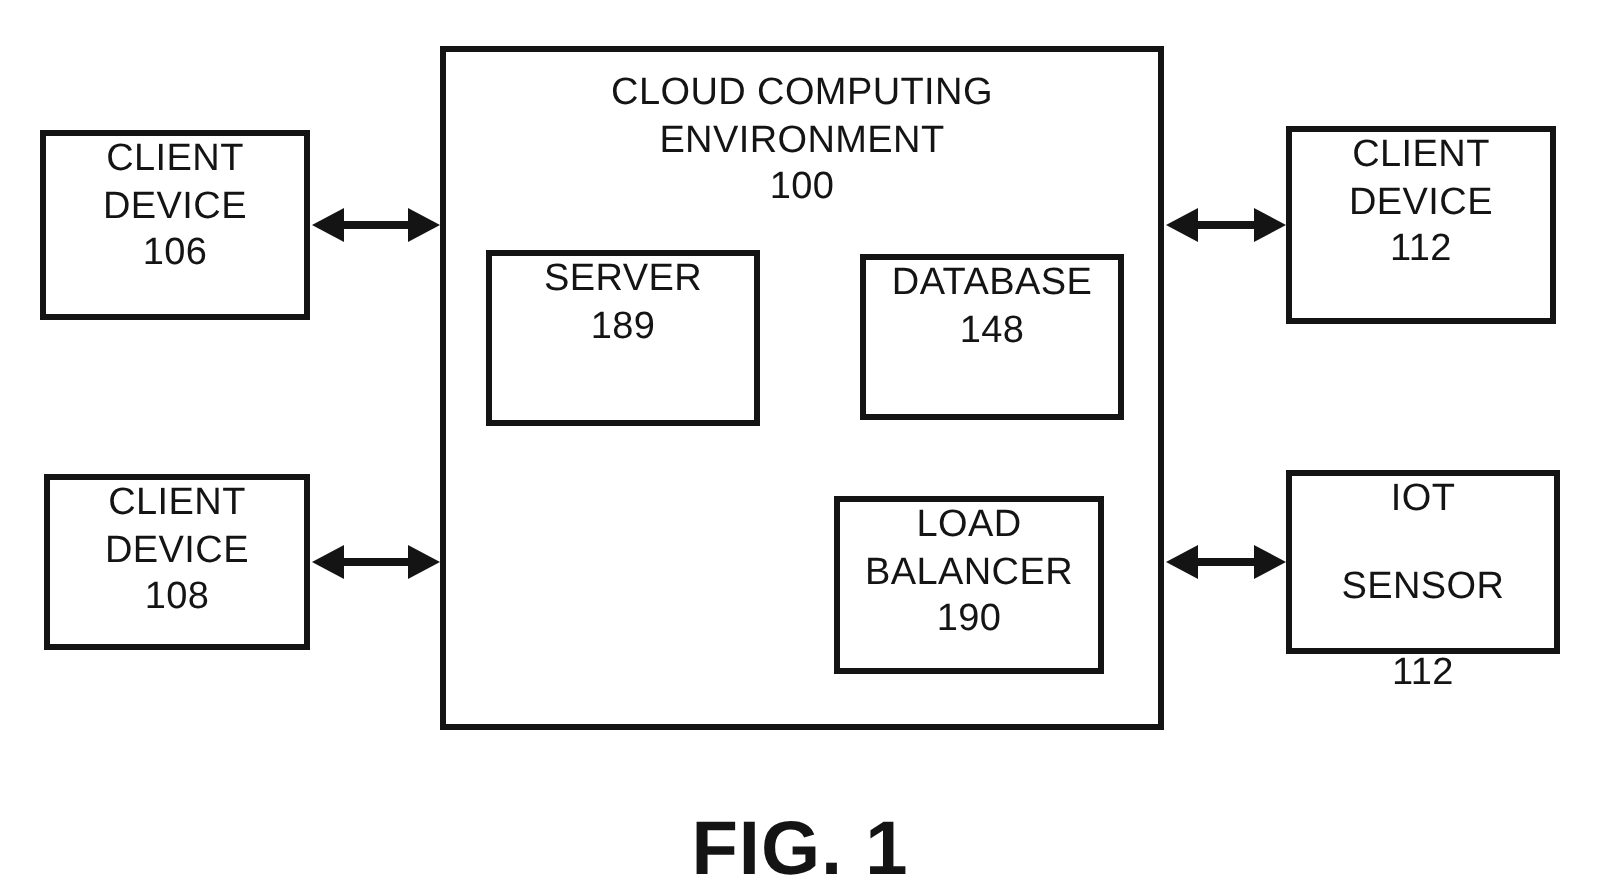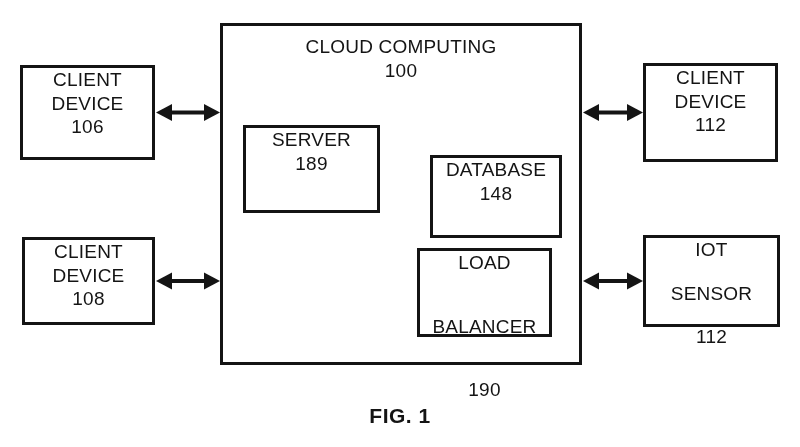--- a/index.html
+++ b/index.html
@@ -36,38 +36,38 @@
     height: 342px;
     justify-content: flex-start;
     padding-top: 9px;
   }
   .node-c106 { left: 20px;  top: 65px;  width: 135px; height: 95px; }
   .node-c108 { left: 22px;  top: 237px; width: 133px; height: 88px; }
   .node-c112 { left: 643px; top: 63px;  width: 135px; height: 99px; }
   .node-iot  { left: 643px; top: 235px; width: 137px; height: 92px; gap: 20px; }
   
   .node-server   { left: 20px;  top: 99px;  width: 137px; height: 88px; }
-  .node-database { left: 207px; top: 101px; width: 132px; height: 83px; margin-top: 28px; }
-  .node-lb       { left: 194px; top: 222px; width: 135px; height: 89px; gap: 40px; }
+  .node-database { left: 207px; top: 101px; width: 132px; height: 83px; }
+  .node-lb       { left: 194px; top: 222px; width: 135px; height: 89px; }
 
   .connector-layer {
     position: absolute;
     left: 0;
     top: 0;
     width: 800px;
     height: 447px;
     pointer-events: none;
   }
   .fig-caption {
     position: absolute;
     left: 0;
     right: 0;
     top: 404px;
     text-align: center;
-    font-size: 21px;
+    font-size: 38px;
     font-weight: bold;
     letter-spacing: 0.5px;
   }
 </style>
 </head>
 <body>
 
 <div class="canvas">
 
   <svg class="connector-layer" viewBox="0 0 800 447" xmlns="http://www.w3.org/2000/svg">
@@ -96,20 +96,21 @@
       <polygon points="643,281 627,272.5 627,289.5" stroke="none"></polygon>
     </g>
 
     <line x1="381" y1="168" x2="429" y2="168" stroke="#141414" stroke-width="3" stroke-dasharray="11,7"></line>
 
     <path d="M 312 214 L 312 291 L 416 291" fill="none" stroke="#141414" stroke-width="3" stroke-dasharray="11,7"></path>
   </svg>
 
   <div class="box cloud">
     <div>CLOUD COMPUTING</div>
+    <div>ENVIRONMENT</div>
     <div>100</div>
 
     <div class="box node-server">
       <div>SERVER</div>
       <div>189</div>
     </div>
 
     <div class="box node-database">
       <div>DATABASE</div>
       <div>148</div>

